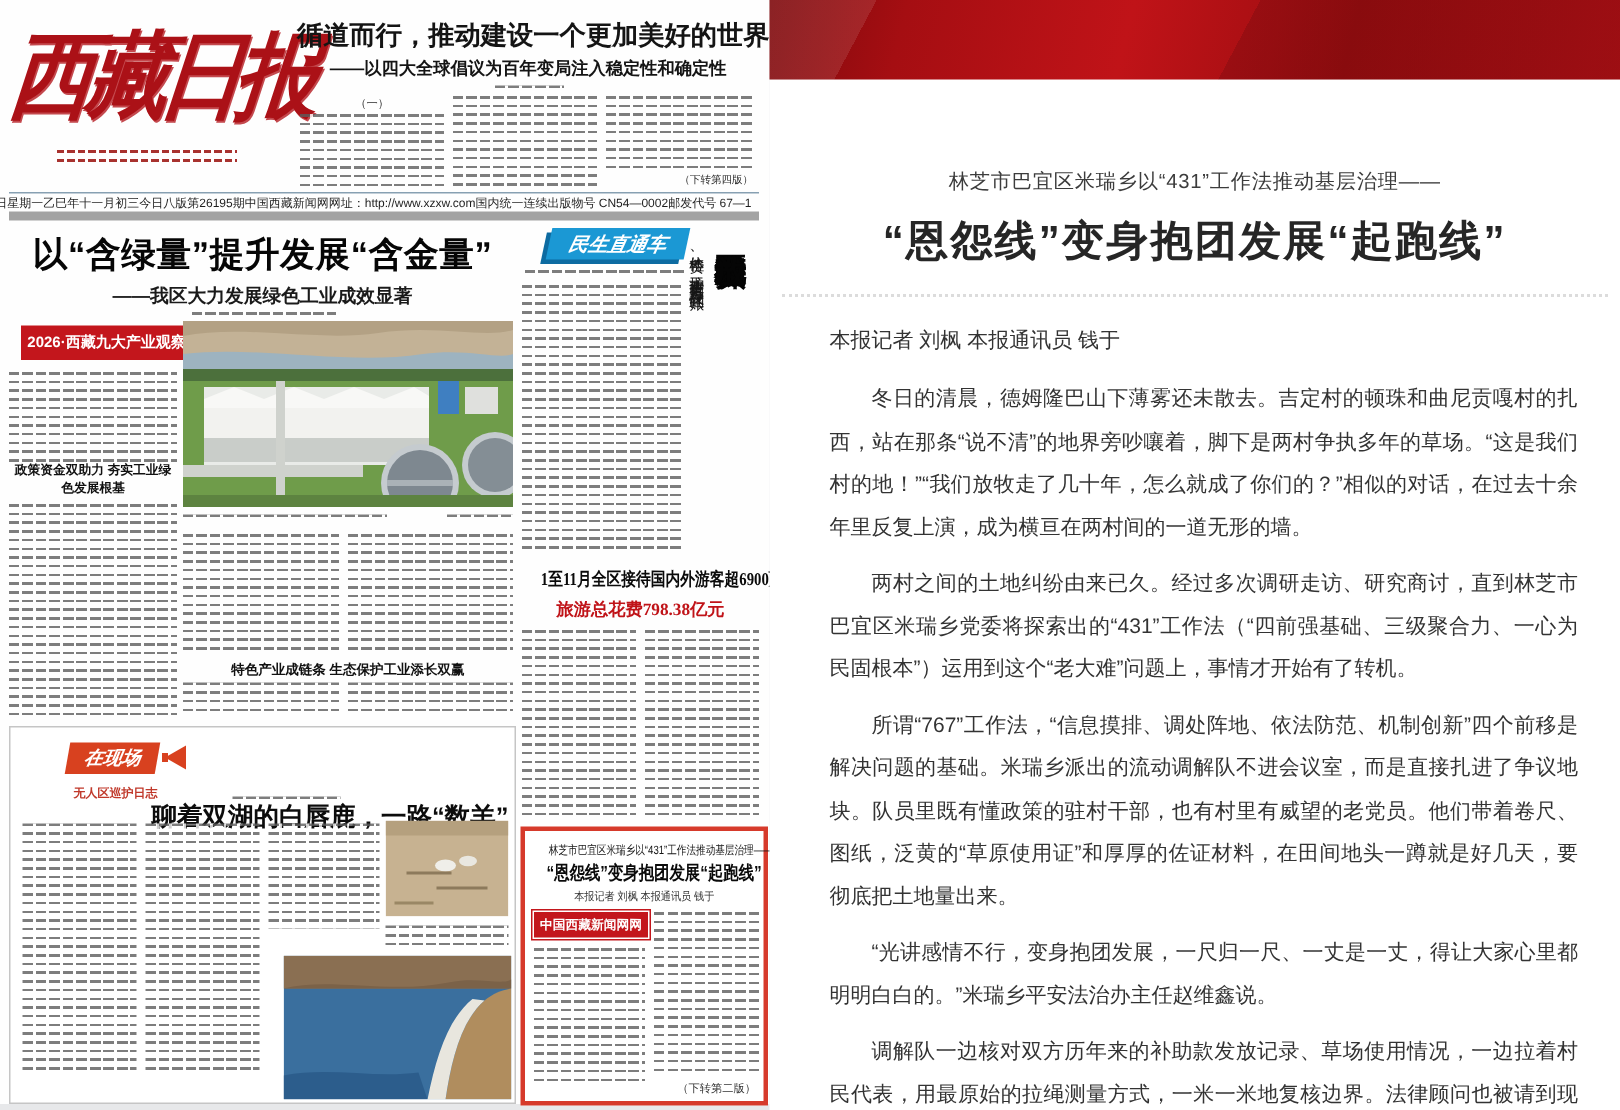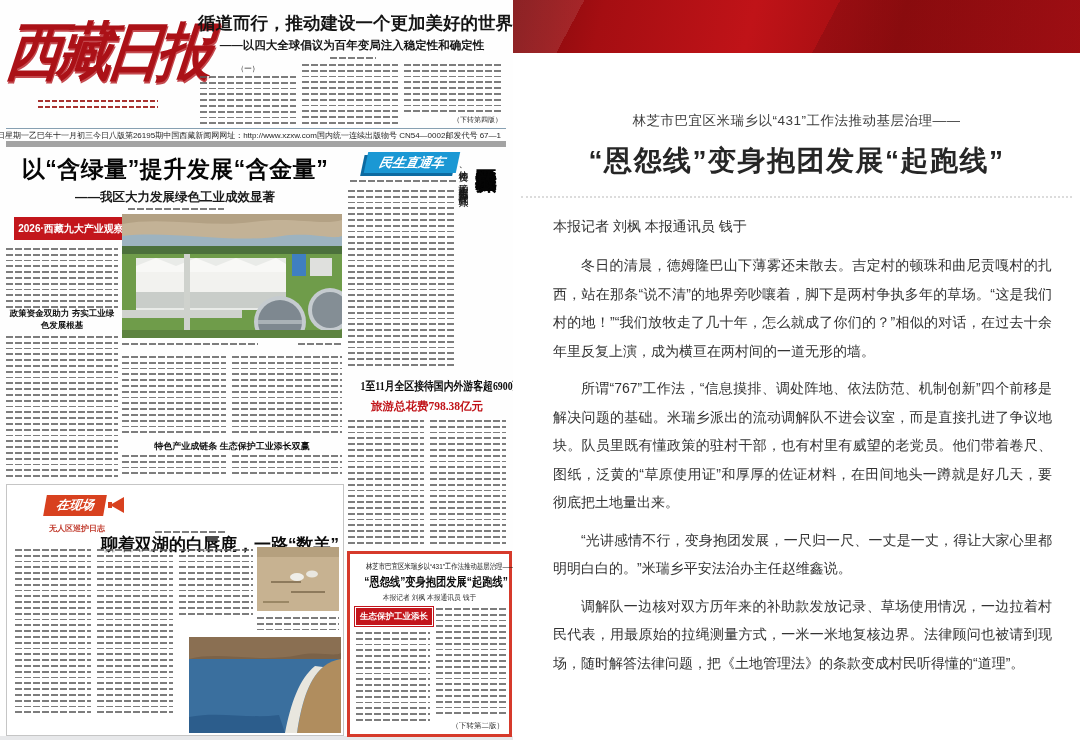--- a/index.html
+++ b/index.html
@@ -211,37 +211,38 @@
           <path d="M134 30 C118 44 112 70 108 96 L96 96 C102 66 110 42 126 29 Z" fill="#e8e6de"></path>
           <path d="M0 80 C30 74 60 82 90 78 L96 96 L0 96 Z" fill="#2c5d8c"></path>
         </svg>
       </div>
     </div>
 
     <div class="abs redbox" style="left:347px; top:551px; width:165px; height:186px;">
       <div class="abs fit" style="left:0; top:7px; width:159px; text-align:center; font-size:8px; color:#141414; transform:scaleX(.8);">林芝市巴宜区米瑞乡以“431”工作法推动基层治理——</div>
       <div class="abs fit" style="left:0; top:20px; width:159px; text-align:center; font-size:12.5px; font-weight:800; color:#0a0a0a; transform:scaleX(.82);">“恩怨线”变身抱团发展“起跑线”</div>
       <div class="abs fit" style="left:0; top:39px; width:159px; text-align:center; font-size:7.5px; color:#333; transform:scaleX(.9);">本报记者 刘枫 本报通讯员 钱于</div>
-      <div class="abs badge-red" style="left:6px; top:54px; width:76px; height:17px; line-height:17px; font-size:8.5px; outline:1px solid #c3161c; outline-offset:1px;">生态保护工业添长双赢</div>
+      <div class="abs badge-red" style="left:6px; top:54px; width:76px; height:17px; line-height:17px; font-size:8.5px; outline:1px solid #c3161c; outline-offset:1px;">中国西藏新闻网网址</div>
       <div class="abs mt" style="left:6px; top:78px; width:74px; height:92px;"></div>
       <div class="abs mt" style="left:86px; top:54px; width:70px; height:110px;"></div>
       <div class="abs" style="right:5px; top:167px; font-size:7.5px; color:#333;">（下转第二版）</div>
     </div>
   </div>
 
   <div id="rpanel" class="abs">
     <div id="banner" class="abs"></div>
 
     <div class="abs art-kicker" style="top:112px;">林芝市巴宜区米瑞乡以“431”工作法推动基层治理——</div>
     <div class="abs art-headline" style="top:142px;">“恩怨线”变身抱团发展“起跑线”</div>
     <div class="abs dotted" style="left:8px; right:8px; top:196px;"></div>
 
     <div class="abs art-byline" style="left:40px; top:218px;">本报记者 刘枫 本报通讯员 钱于</div>
 
     <div class="abs art-body" style="left:40px; top:251px; width:499px; height:489px; overflow:hidden;">
       <p>冬日的清晨，德姆隆巴山下薄雾还未散去。吉定村的顿珠和曲尼贡嘎村的扎西，站在那条“说不清”的地界旁吵嚷着，脚下是两村争执多年的草场。“这是我们村的地！”“我们放牧走了几十年，怎么就成了你们的？”相似的对话，在过去十余年里反复上演，成为横亘在两村间的一道无形的墙。</p>
+      <p>两村之间的土地纠纷由来已久。经过多次调研走访、研究商讨，直到林芝市巴宜区米瑞乡党委将探索出的“431”工作法（“四前强基础、三级聚合力、一心为民固根本”）运用到这个“老大难”问题上，事情才开始有了转机。</p>
       <p>所谓“767”工作法，“信息摸排、调处阵地、依法防范、机制创新”四个前移是解决问题的基础。米瑞乡派出的流动调解队不进会议室，而是直接扎进了争议地块。队员里既有懂政策的驻村干部，也有村里有威望的老党员。他们带着卷尺、图纸，泛黄的“草原使用证”和厚厚的佐证材料，在田间地头一蹲就是好几天，要彻底把土地量出来。</p>
       <p>“光讲感情不行，变身抱团发展，一尺归一尺、一丈是一丈，得让大家心里都明明白白的。”米瑞乡平安法治办主任赵维鑫说。</p>
       <p>调解队一边核对双方历年来的补助款发放记录、草场使用情况，一边拉着村民代表，用最原始的拉绳测量方式，一米一米地复核边界。法律顾问也被请到现场，随时解答法律问题，把《土地管理法》的条款变成村民听得懂的“道理”。</p>
     </div>
   </div>
 
 </div>
 
 </body></html>

